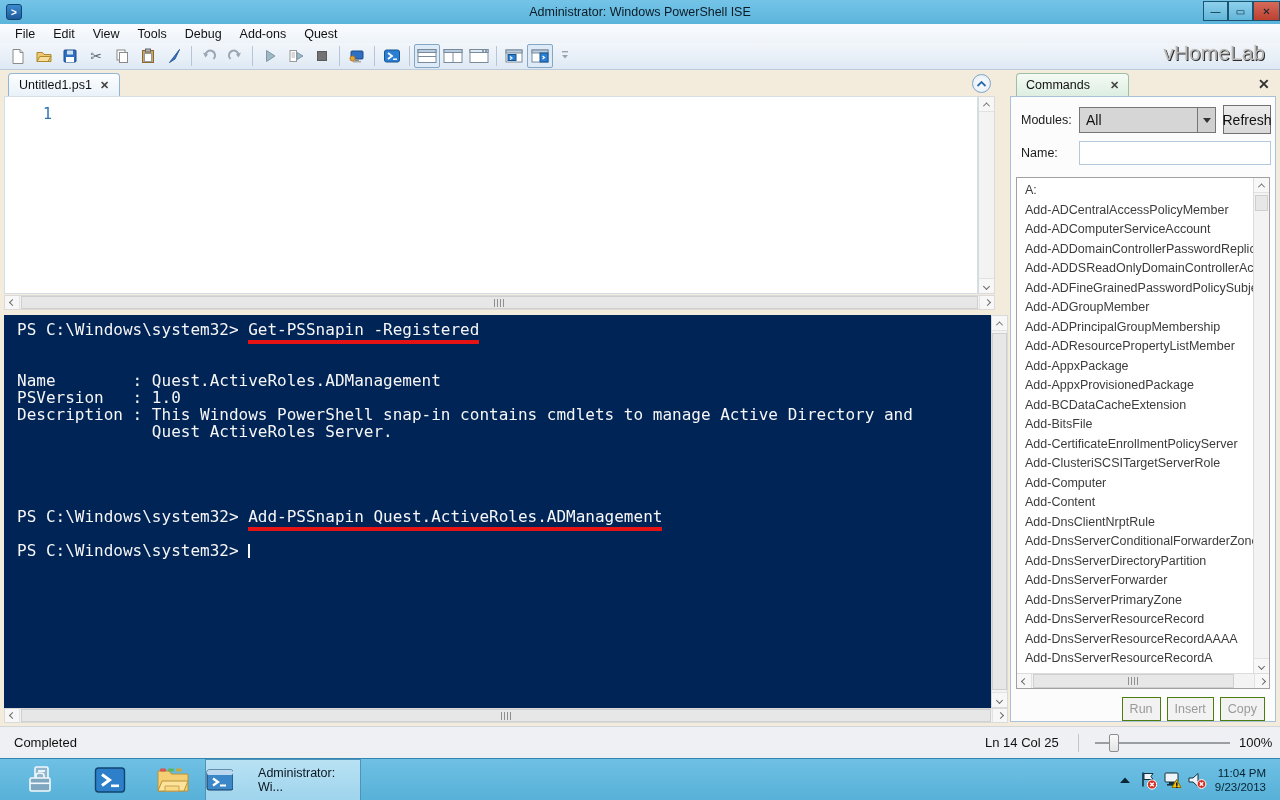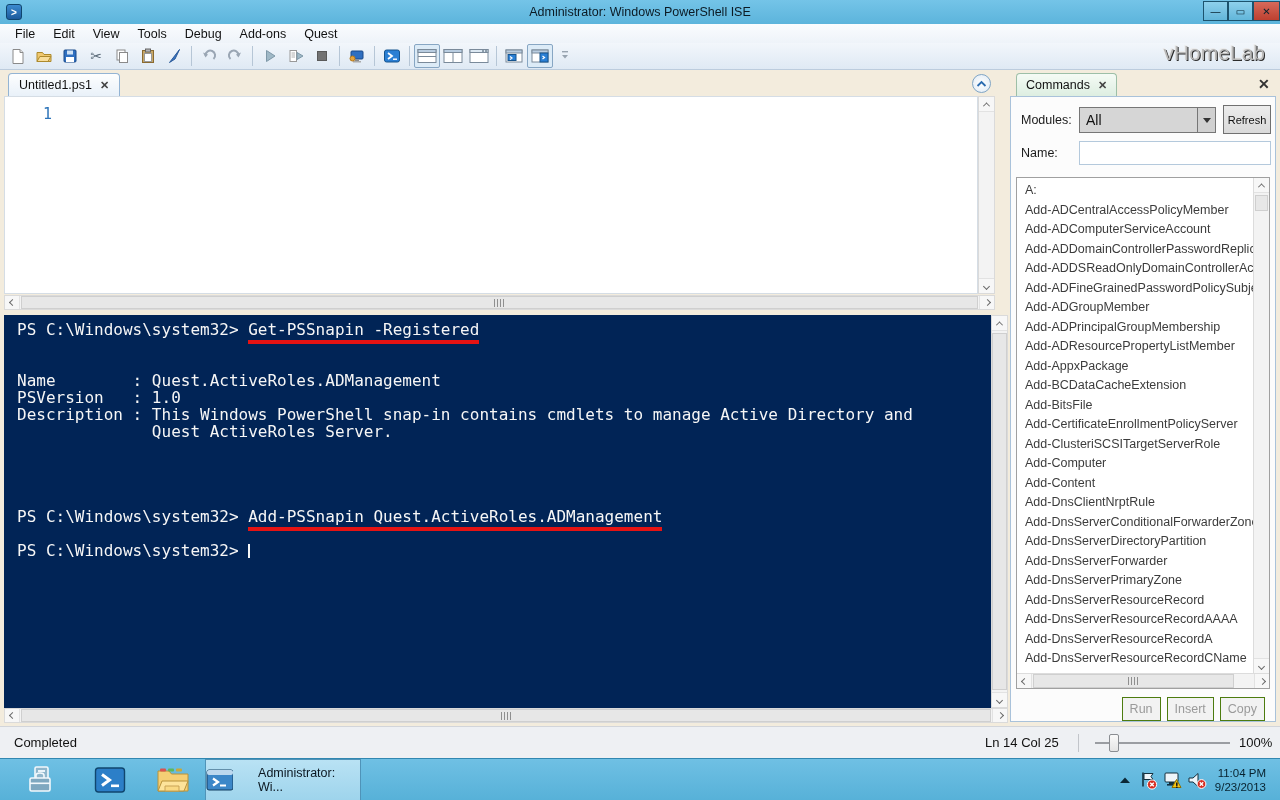--- a/index.html
+++ b/index.html
@@ -97,34 +97,34 @@
     align-items:center; gap:25px; }
   #task-active span { font-size:12.5px; color:#0a1620; }
   #tray { position:absolute; right:0; top:0; height:42px; display:flex; align-items:center; }
   .tray-ico { width:24px; height:24px; display:flex; align-items:center; justify-content:center; }
   #clock { text-align:right; font-size:11.5px; color:#07212e; line-height:14px;
     margin:0 14px 0 6px; }
 
   
   #cmd-tab { position:absolute; left:1016px; top:73px; height:23px; padding:0 9px;
     background:linear-gradient(#f5fbf5,#ddeee1); border:1px solid #9dbfa7; border-bottom:none;
-    border-radius:4px 4px 0 0; display:flex; align-items:center; gap:8px; font-size:12.5px; color:#111; }
+    border-radius:4px 4px 0 0; display:flex; align-items:center; gap:20px; font-size:12.5px; color:#111; }
   #panel-close { position:absolute; left:1258px; top:76px; font-size:14px; font-weight:bold; color:#333; }
   #cmd-card { position:absolute; left:1010px; top:96px; width:266px; height:626px;
     background:#fcfcfc; border:1px solid #a9c2da; }
   .cmd-label { position:absolute; font-size:12.5px; color:#1a1a1a; }
   #modules-dd { position:absolute; left:68px; top:10px; width:137px; height:26px; background:#d6d6d6;
     border:1px solid #767676; display:flex; align-items:center; }
   #modules-dd .val { flex:1; font-size:14px; color:#111; padding-left:6px; }
   #modules-dd .arrow-box { width:18px; height:100%; border-left:1px solid #767676;
     display:flex; align-items:center; justify-content:center; background:#d0d0d0; }
   .dn-tri { width:0; height:0; border-left:4px solid transparent; border-right:4px solid transparent;
     border-top:5px solid #333; }
   #refresh-btn { position:absolute; left:212px; top:8px; width:48px; height:29px;
-    background:linear-gradient(#ececec,#d9d9d9); border:1px solid #707070; font-size:11px;
+    background:linear-gradient(#ececec,#d9d9d9); border:1px solid #707070; font-size:14px;
     color:#111; display:flex; align-items:center; justify-content:center; }
   #name-input { position:absolute; left:68px; top:44px; width:192px; height:24px; background:#fff;
     border:1px solid #b4c9dc; }
   #cmd-list { position:absolute; left:5px; top:80px; width:254px; height:512px; background:#fff;
     border:1px solid #a0a0a0; }
   #cmd-items { position:absolute; left:0; top:0; width:236px; height:495px; overflow:hidden;
     padding:3px 0 0 8px; }
   .cmd-item { font-size:12.5px; color:#3c3c3c; line-height:19.5px; white-space:nowrap; overflow:hidden; }
   #cmd-buttons { position:absolute; left:0; top:600px; width:260px; display:flex;
     justify-content:flex-end; gap:6px; padding-right:6px; }
@@ -402,20 +402,21 @@
       <div class="cmd-item">A:</div>
           <div class="cmd-item">Add-ADCentralAccessPolicyMember</div>
           <div class="cmd-item">Add-ADComputerServiceAccount</div>
           <div class="cmd-item">Add-ADDomainControllerPasswordReplicationP</div>
           <div class="cmd-item">Add-ADDSReadOnlyDomainControllerAccount</div>
           <div class="cmd-item">Add-ADFineGrainedPasswordPolicySubject</div>
           <div class="cmd-item">Add-ADGroupMember</div>
           <div class="cmd-item">Add-ADPrincipalGroupMembership</div>
           <div class="cmd-item">Add-ADResourcePropertyListMember</div>
           <div class="cmd-item">Add-AppxPackage</div>
+          <div class="cmd-item">Add-AppxProvisionedPackage</div>
           <div class="cmd-item">Add-BCDataCacheExtension</div>
           <div class="cmd-item">Add-BitsFile</div>
           <div class="cmd-item">Add-CertificateEnrollmentPolicyServer</div>
           <div class="cmd-item">Add-ClusteriSCSITargetServerRole</div>
           <div class="cmd-item">Add-Computer</div>
           <div class="cmd-item">Add-Content</div>
           <div class="cmd-item">Add-DnsClientNrptRule</div>
           <div class="cmd-item">Add-DnsServerConditionalForwarderZone</div>
           <div class="cmd-item">Add-DnsServerDirectoryPartition</div>
           <div class="cmd-item">Add-DnsServerForwarder</div>

